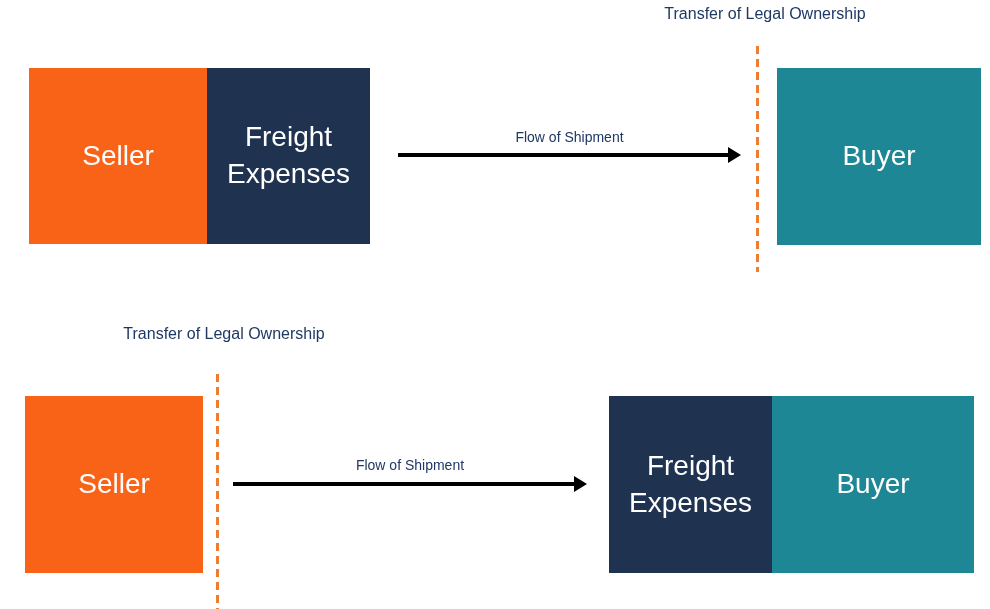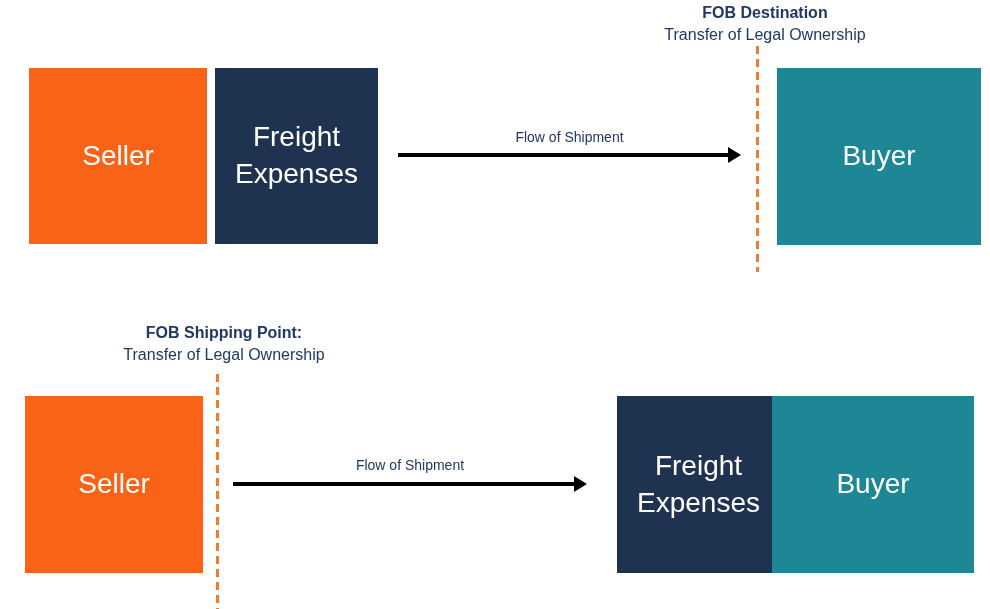--- a/index.html
+++ b/index.html
@@ -20,21 +20,21 @@
   }
   .box{
     position:absolute;
     display:flex;align-items:center;justify-content:center;
     color:#ffffff;
     font-size:28px;
     text-align:center;
     line-height:1.32;
   }
   .box.seller{background:var(--seller-orange);}
-  .box.freight{background:var(--freight-navy);padding:12px 8px;box-sizing:border-box;margin-left:8px;}
+  .box.freight{background:var(--freight-navy);padding:12px 8px;box-sizing:border-box;}
   .box.buyer{background:var(--buyer-teal);text-align:center;}
   .hdr{
     position:absolute;
     text-align:center;
     color:var(--header-navy);
   }
   .hdr .title{font-weight:bold;font-size:16px;line-height:21px;}
   .hdr .subtitle{font-weight:normal;font-size:16px;line-height:23px;}
   .dash-line{
     position:absolute;
@@ -61,21 +61,20 @@
     color:var(--header-navy);
     font-size:14px;
   }
 </style>
 </head>
 <body>
 
 <div class="canvas">
 
   <div class="hdr" style="left:560px;top:2px;width:410px;">
-    <div class="title">FOB Destination</div>
     <div class="subtitle">Transfer of Legal Ownership</div>
   </div>
 
   <div class="dash-line" style="left:756px;top:46px;height:226px;"></div>
 
   <div class="box seller" style="left:29px;top:68px;width:178px;height:176px;">
     <span>Seller</span>
   </div>
 
   <div class="box freight" style="left:207px;top:68px;width:163px;height:176px;">
@@ -87,21 +86,20 @@
   <div class="arrow" style="left:398px;top:147px;width:343px;">
     <div class="shaft"></div>
     <div class="head"></div>
   </div>
 
   <div class="box buyer" style="left:777px;top:68px;width:204px;height:177px;">
     <span>Buyer</span>
   </div>
 
   <div class="hdr" style="left:74px;top:322px;width:300px;">
-    <div class="title">FOB Shipping Point:</div>
     <div class="subtitle">Transfer of Legal Ownership</div>
   </div>
 
   <div class="dash-line" style="left:216px;top:374px;height:235px;"></div>
 
   <div class="box seller" style="left:25px;top:396px;width:178px;height:177px;">
     <span>Seller</span>
   </div>
 
   <div class="arrow-label" style="left:233px;top:457px;width:354px;">Flow of Shipment</div>

